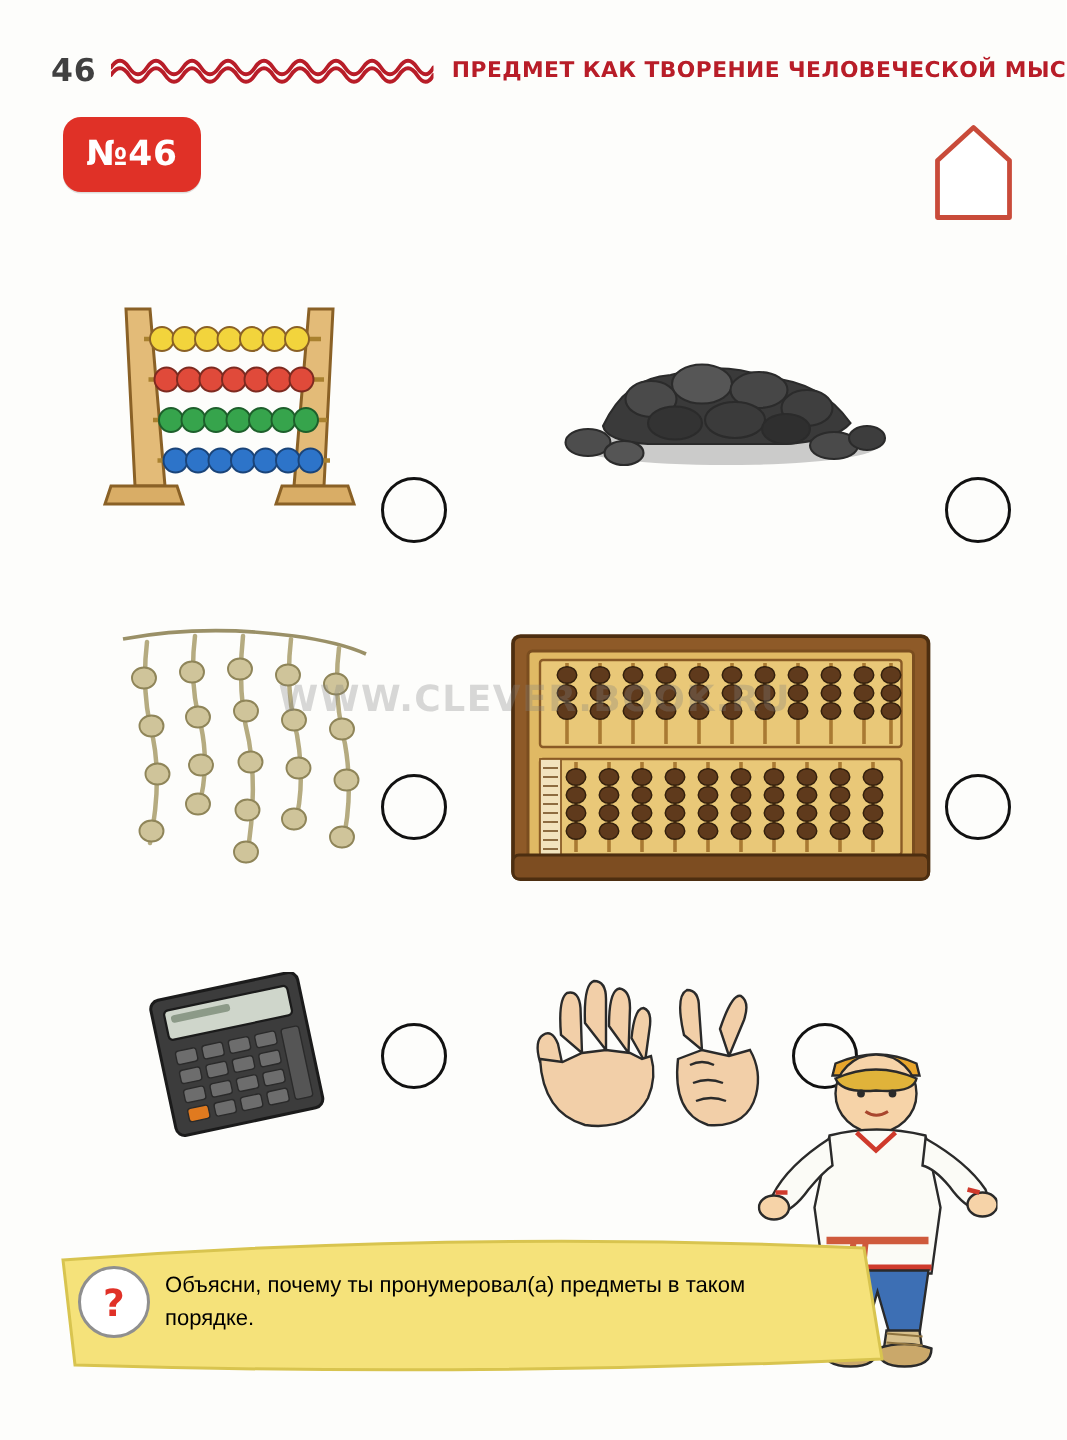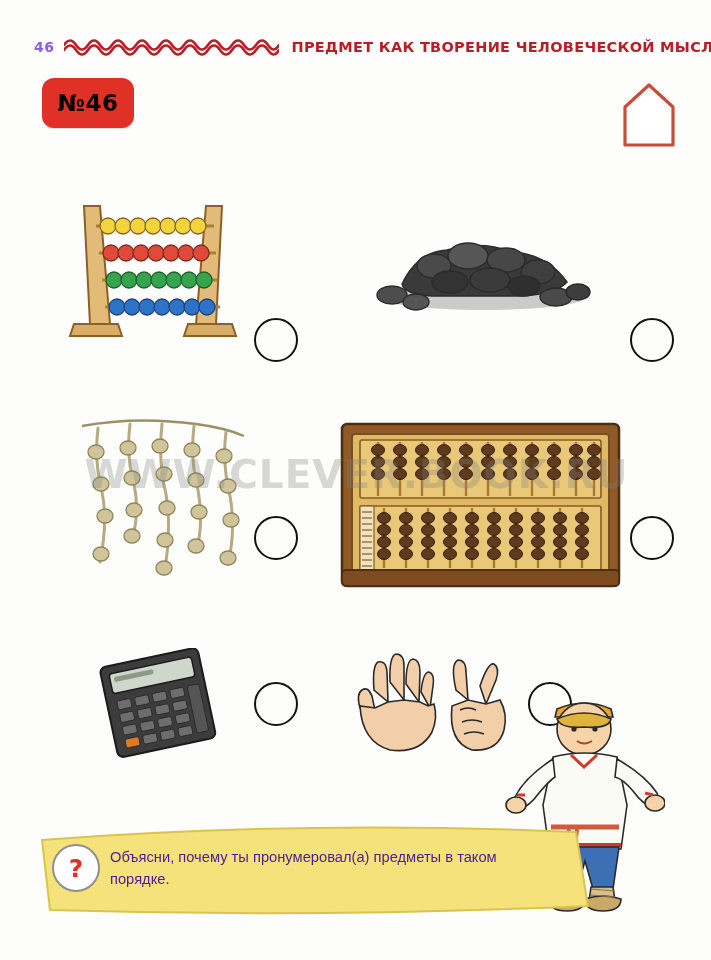--- a/index.html
+++ b/index.html
@@ -30,22 +30,22 @@
     left: 34px;
     top: 30px;
     width: 645px;
     height: 34px;
     display: flex;
     align-items: center;
   }
   .page-number {
     font-family: "DejaVu Sans", sans-serif;
     font-weight: bold;
-    font-size: 14px;
-    color: #8b5cf6;
+    font-size: 21px;
+    color: #404040;
     letter-spacing: 0.5px;
     margin-right: 10px;
   }
   .squiggle {
     flex: 0 0 215px;
     height: 18px;
     margin-right: 12px;
     color: #b81d28;
   }
   .squiggle svg { display: block; }
@@ -66,21 +66,21 @@
     width: 92px;
     height: 50px;
     background: #e03127;
     border-radius: 12px;
     display: flex;
     align-items: center;
     justify-content: center;
     box-shadow: 0 1px 0 rgba(0,0,0,0.12);
   }
   .task-badge-label {
-    color: #000000;
+    color: #ffffff;
     font-family: "DejaVu Sans", sans-serif;
     font-weight: bold;
     font-size: 23px;
     letter-spacing: 0.5px;
   }
   .task-text {
     position: absolute;
     left: 143px;
     top: 78px;
     width: 455px;
@@ -101,21 +101,21 @@
 
   
   .watermark {
     position: absolute;
     left: 44px;
     top: 452px;
     width: 625px;
     text-align: center;
     font-family: "DejaVu Sans", sans-serif;
     font-weight: bold;
-    font-size: 39px;
+    font-size: 24px;
     letter-spacing: 1px;
     color: rgba(130,130,130,0.30);
     pointer-events: none;
     z-index: 40;
     white-space: nowrap;
   }
 
   
   .figure { position: absolute; }
   .circle {
@@ -157,21 +157,21 @@
     width: 560px;
     height: 98px;
   }
   .banner-text {
     position: absolute;
     left: 110px;
     top: 846px;
     width: 430px;
     font-size: 14.7px;
     line-height: 1.5;
-    color: #4c1d95;
+    color: #000000;
     z-index: 6;
   }
   .q-circle {
     position: absolute;
     left: 52px;
     top: 844px;
     width: 44px;
     height: 44px;
     border-radius: 50%;
     background: #ffffff;

